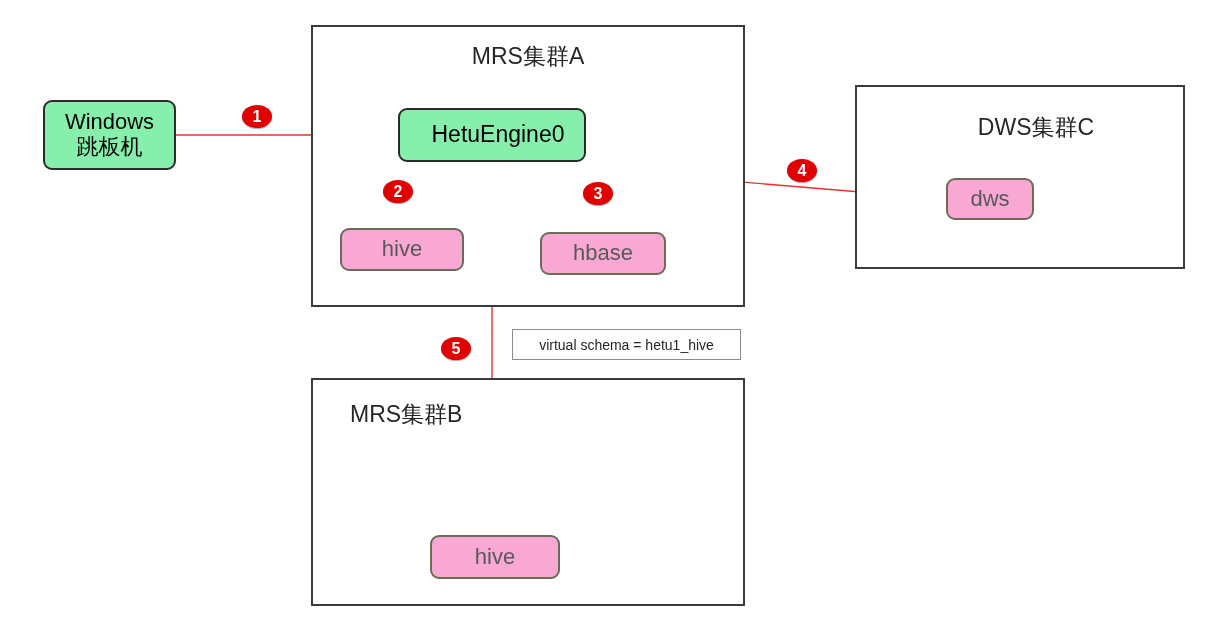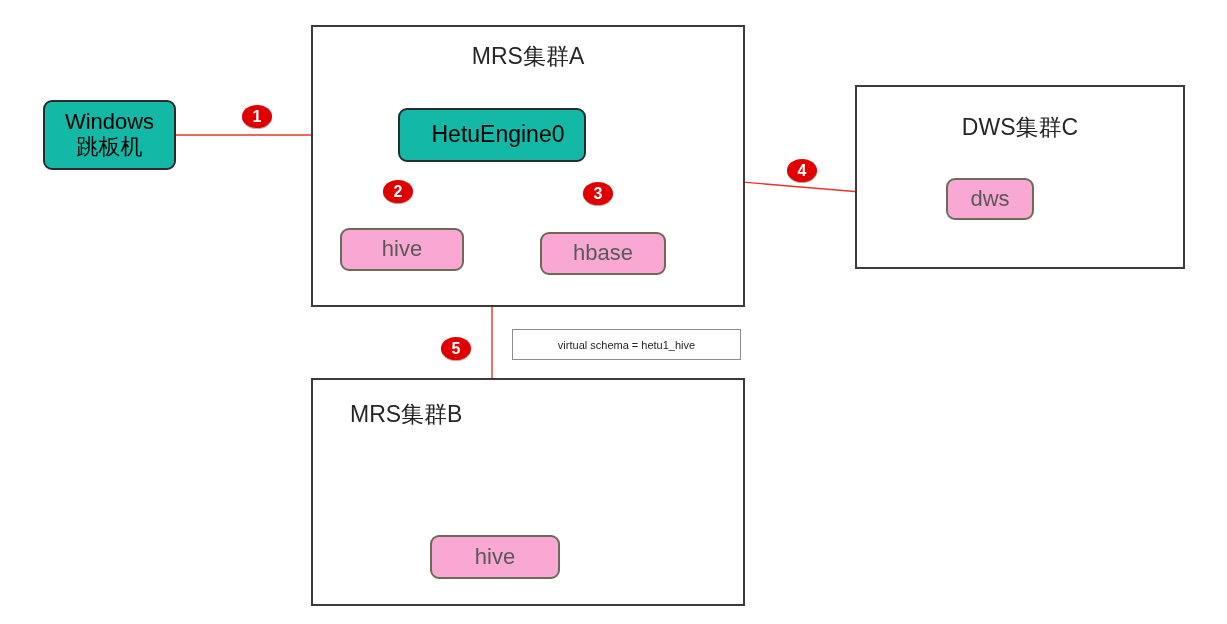--- a/index.html
+++ b/index.html
@@ -38,21 +38,21 @@
     display: flex;
     align-items: center;
     justify-content: center;
     border-radius: 9px;
     border: 2px solid #3f3f3f;
     white-space: nowrap;
     text-align: center;
     line-height: 1.12;
   }
   .node.blue {
-    background: #14b8a6;
+    background: #86efac;
     border-color: #2b2b2b;
     color: #000000;
     font-size: 23px;
   }
   .node.orange {
     background: #f9a8d4;
     border-color: #6b6b57;
     color: #595959;
     font-size: 22px;
   }
@@ -60,21 +60,21 @@
     font-size: 22px;
     flex-direction: column;
   }
   
   .label-box {
     position: absolute;
     box-sizing: border-box;
     border: 1px solid #8d8d8d;
     background: #ffffff;
     color: #262626;
-    font-size: 11px;
+    font-size: 14px;
     display: flex;
     align-items: center;
     justify-content: center;
     white-space: nowrap;
   }
   
   .badge {
     position: absolute;
     width: 30px;
     height: 23px;
@@ -120,21 +120,21 @@
 
     <line x1="492" y1="161" x2="492" y2="440" stroke="#E8332A" stroke-width="1.4" marker-end="url(#arrowhead)"></line>
 
     <line x1="492" y1="498" x2="492" y2="532" stroke="#E8332A" stroke-width="1.4" marker-end="url(#arrowhead)"></line>
   </svg>
 
   <div class="cluster" style="left:311px; top:25px; width:434px; height:282px;"></div>
   <div class="cluster-title" style="left:311px; top:45px; width:434px; text-align:center;">MRS集群A</div>
 
   <div class="cluster" style="left:855px; top:85px; width:330px; height:184px;"></div>
-  <div class="cluster-title" style="left:855px; top:116px; width:330px; text-align:center;">DWS集群C</div>
+  <div class="cluster-title" style="left:855px; top:116px; width:330px; text-align:center;padding-left:16px;">DWS集群C</div>
 
   <div class="cluster" style="left:311px; top:378px; width:434px; height:228px;"></div>
   <div class="cluster-title" style="left:350px; top:403px; text-align:center;">MRS集群B</div>
 
   <div class="node blue two-line" style="left:43px; top:100px; width:133px; height:70px;">
     <span>Windows</span>
     <span>跳板机</span>
   </div>
 
   <div class="node blue" style="left:398px; top:108px; width:188px; height:54px;padding-left:12px;">

